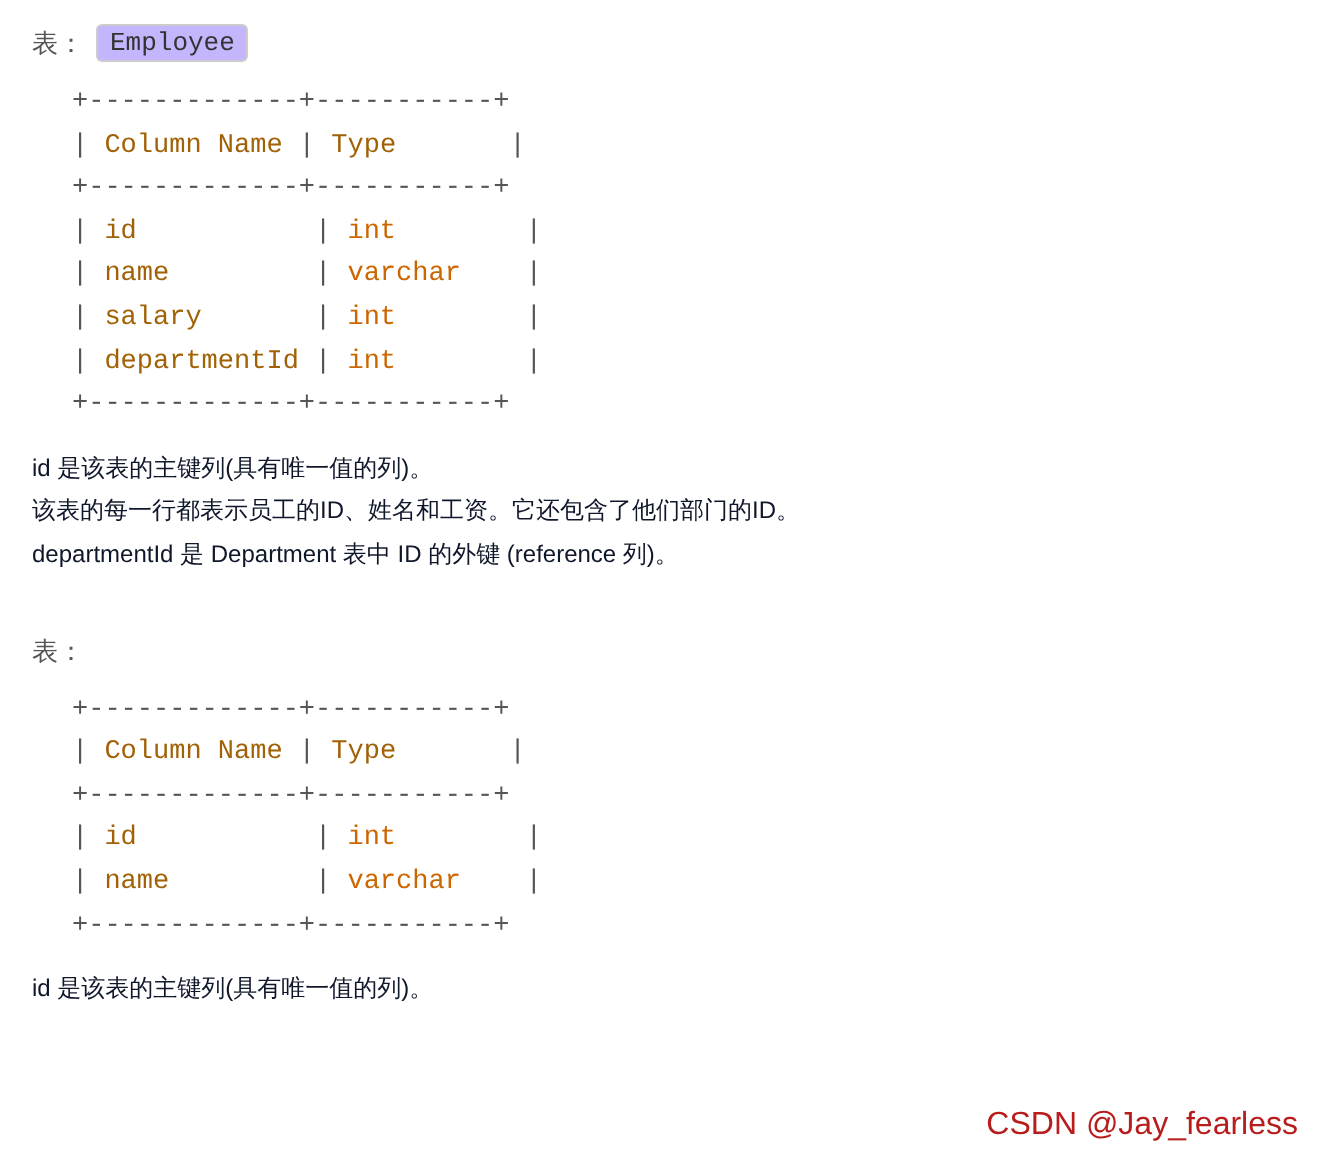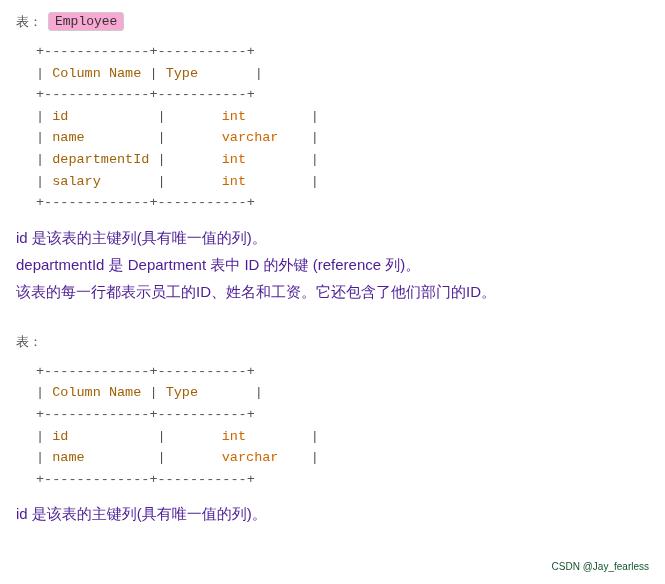--- a/index.html
+++ b/index.html
@@ -26,21 +26,21 @@
       margin-bottom: 10px;
       font-family: Arial, sans-serif;
       font-size: 13px;
       color: #333;
     }
     .table-keyword {
       color: #555;
       font-weight: normal;
     }
     .table-name-badge {
-      background: #f9a8d4;
+      background: #c4b5fd;
       border: 1px solid #ccc;
       border-radius: 3px;
       padding: 1px 6px;
       font-size: 13px;
       color: #333;
       font-family: 'Courier New', monospace;
     }
     .schema-table {
       margin-left: 20px;
       margin-bottom: 10px;
@@ -49,39 +49,38 @@
     .schema-line {
       white-space: pre;
       font-family: 'Courier New', Courier, monospace;
       font-size: 13.5px;
     }
     .col-name {
       color: #a16207;
     }
     .col-type {
       color: #cc6600;
-      margin-left: 48px;
     }
     .col-border {
       color: #555;
     }
     .description {
       font-family: Arial, 'Microsoft YaHei', sans-serif;
-      font-size: 15px;
-      color: #4c1d95;
+      font-size: 12px;
+      color: #0f172a;
       line-height: 1.8;
       margin-top: 6px;
     }
     .footer-watermark {
       position: fixed;
       bottom: 12px;
       right: 16px;
       font-family: Arial, sans-serif;
-      font-size: 10px;
-      color: #14532d;
+      font-size: 16px;
+      color: #b91c1c;
     }
   </style>
 </head>
 <body>
 
 <div class="table-section">
   <div class="table-label">
     <span class="table-keyword">表：</span>
     <span class="table-name-badge">Employee</span>
   </div>
@@ -91,31 +90,31 @@
     <div class="schema-line col-border">+-------------+-----------+</div>
 
     <div class="schema-line"><span class="col-border">| </span><span class="col-name">Column Name</span><span class="col-border"> | </span><span class="col-name">Type     </span><span class="col-border">  |</span></div>
 
     <div class="schema-line col-border">+-------------+-----------+</div>
 
     <div class="schema-line"><span class="col-border">| </span><span class="col-name">id          </span><span class="col-border"> | </span><span class="col-type">int      </span><span class="col-border">  |</span></div>
 
     <div class="schema-line"><span class="col-border">| </span><span class="col-name">name        </span><span class="col-border"> | </span><span class="col-type">varchar  </span><span class="col-border">  |</span></div>
 
+    <div class="schema-line"><span class="col-border">| </span><span class="col-name">salary      </span><span class="col-border"> | </span><span class="col-type">int      </span><span class="col-border">  |</span></div>
+
     <div class="schema-line"><span class="col-border">| </span><span class="col-name">departmentId</span><span class="col-border"> | </span><span class="col-type">int      </span><span class="col-border">  |</span></div>
-
-    <div class="schema-line"><span class="col-border">| </span><span class="col-name">salary      </span><span class="col-border"> | </span><span class="col-type">int      </span><span class="col-border">  |</span></div>
 
     <div class="schema-line col-border">+-------------+-----------+</div>
   </div>
 
   <div class="description">
     <div>id 是该表的主键列(具有唯一值的列)。</div>
+    <div>该表的每一行都表示员工的ID、姓名和工资。它还包含了他们部门的ID。</div>
     <div>departmentId 是 Department 表中 ID 的外键 (reference 列)。</div>
-    <div>该表的每一行都表示员工的ID、姓名和工资。它还包含了他们部门的ID。</div>
   </div>
 </div>
 
 <div class="table-section">
   <div class="table-label">
     <span class="table-keyword">表：</span>
   </div>
 
   <div class="schema-table">
 

